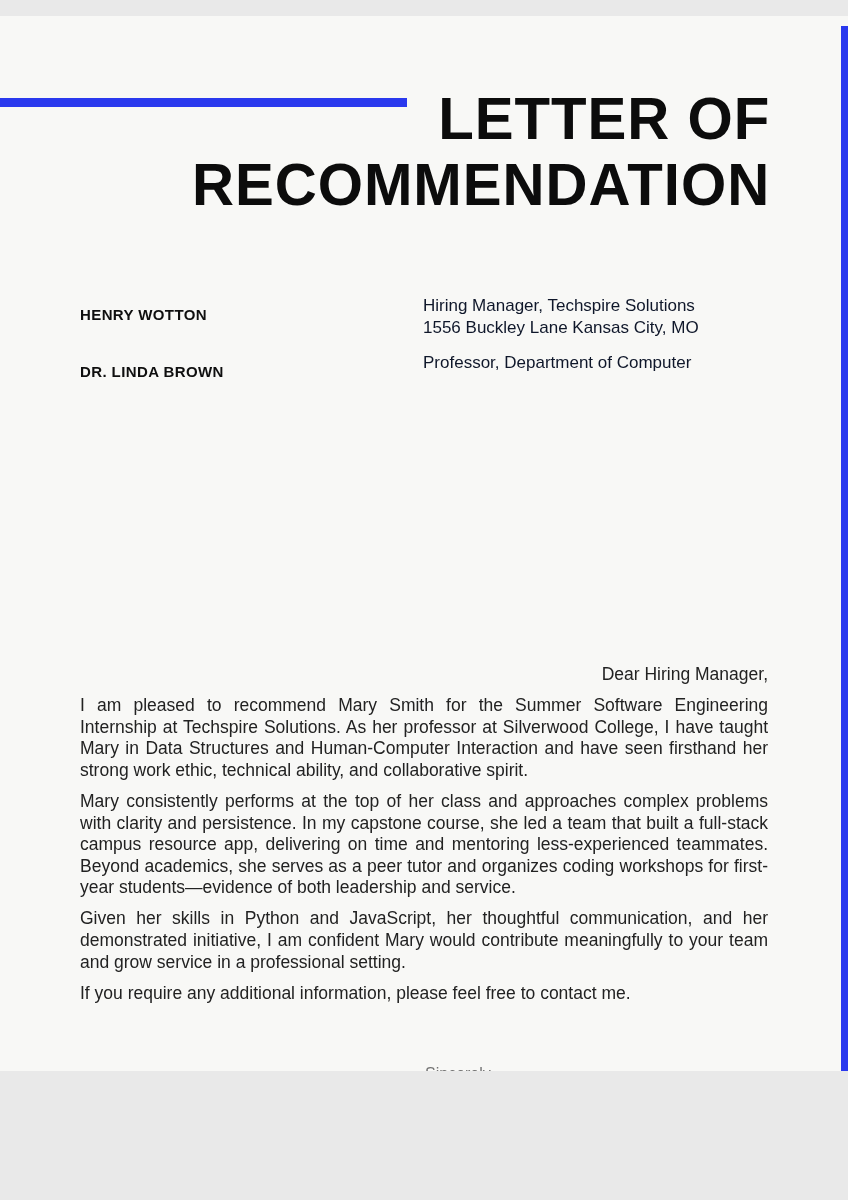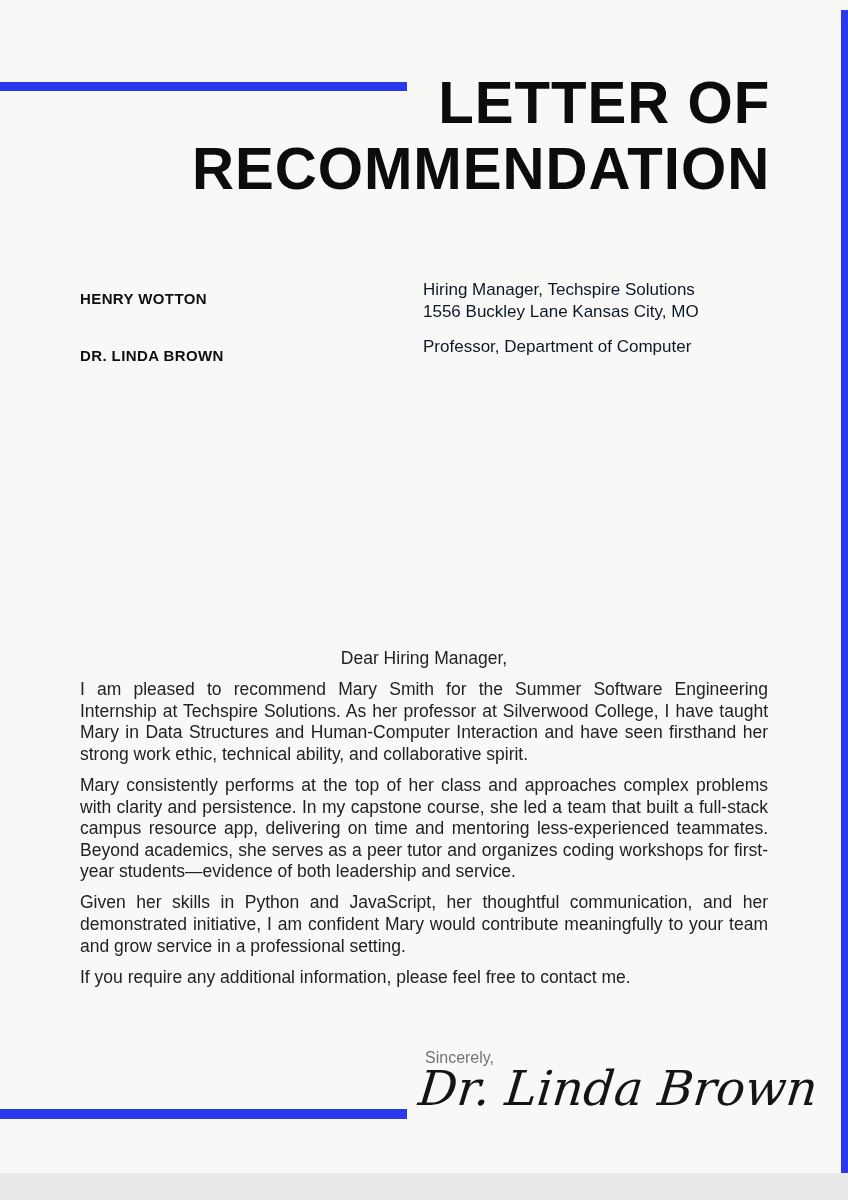--- a/index.html
+++ b/index.html
@@ -5,26 +5,26 @@
   :root {
     --blue: #2a39ee;
     --bg: #f8f8f6;
     --ink: #1f1f1f;
   }
   * { box-sizing: border-box; }
   html, body { margin: 0; padding: 0; background: #e9e9e9; }
   .page {
     position: relative;
     width: 848px;
-    height: 1173px;
+    height: 1055px;
     background: var(--bg, #f8f8f6);
     font-family: "Liberation Sans", sans-serif;
     color: var(--ink, #1f1f1f);
     overflow: hidden;
-    margin: 0 auto;
+    margin: 16px auto;
   }
   .top-bar {
     position: absolute;
     left: 0; top: 82px;
     width: 407px; height: 9px;
     background: var(--blue, #2a39ee);
   }
   .bottom-bar {
     position: absolute;
     left: 0; top: 1109px;
@@ -81,21 +81,21 @@
     left: 80px; top: 648px;
     width: 688px;
     font-size: 17.5px;
     line-height: 21.6px;
     color: #222222;
   }
   .letter p {
     margin: 0 0 9.5px 0;
     text-align: justify;
   }
-  .letter p.salutation { text-align: center; }
+  .letter p.salutation { text-align: right; }
   .letter p:last-child { margin-bottom: 0; text-align: left; }
   .closing {
     position: absolute;
     left: 425px; top: 1049px;
     font-size: 16px;
     color: #737373;
   }
   .signature {
     position: absolute;
     left: 416px; top: 1060px;

